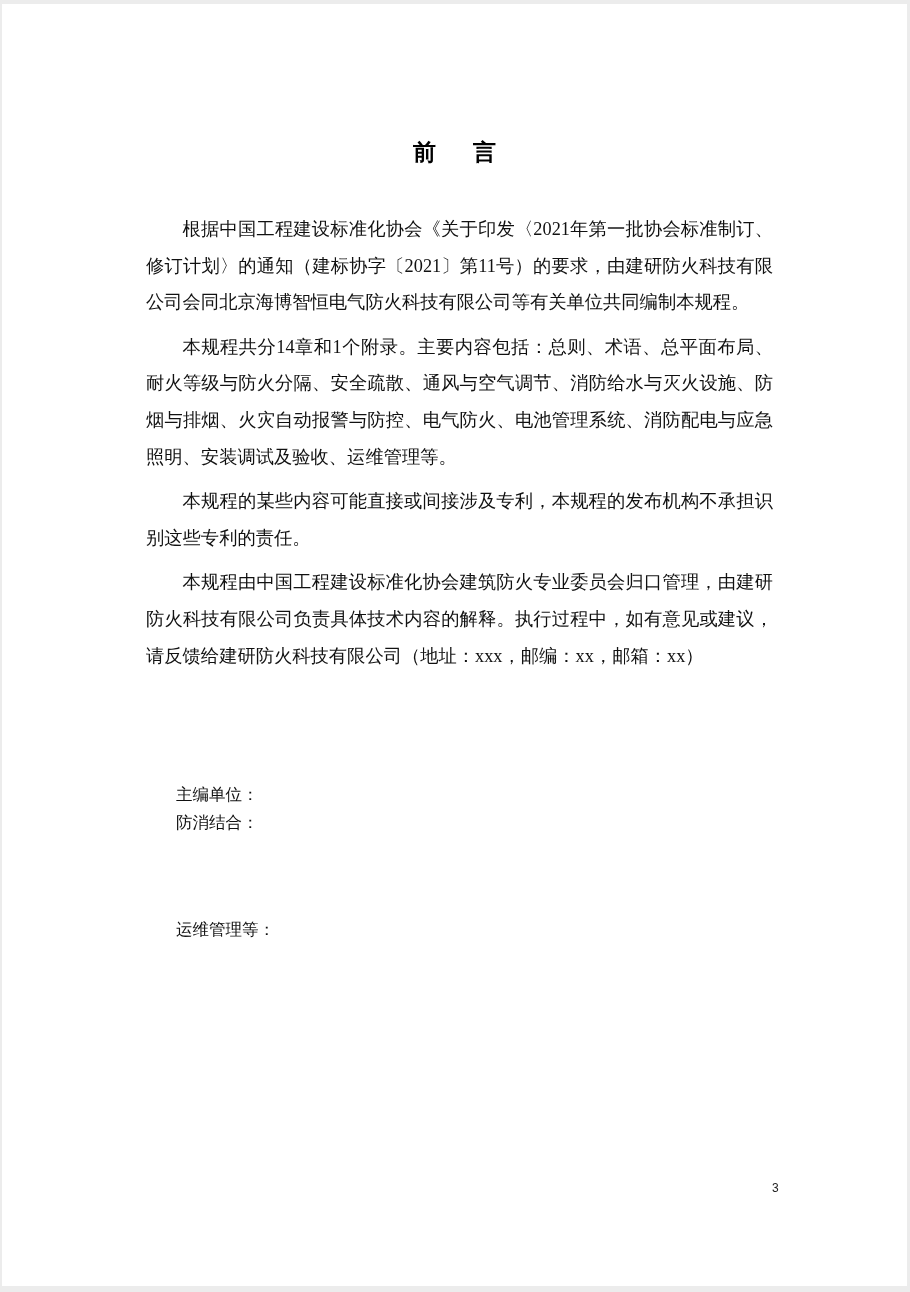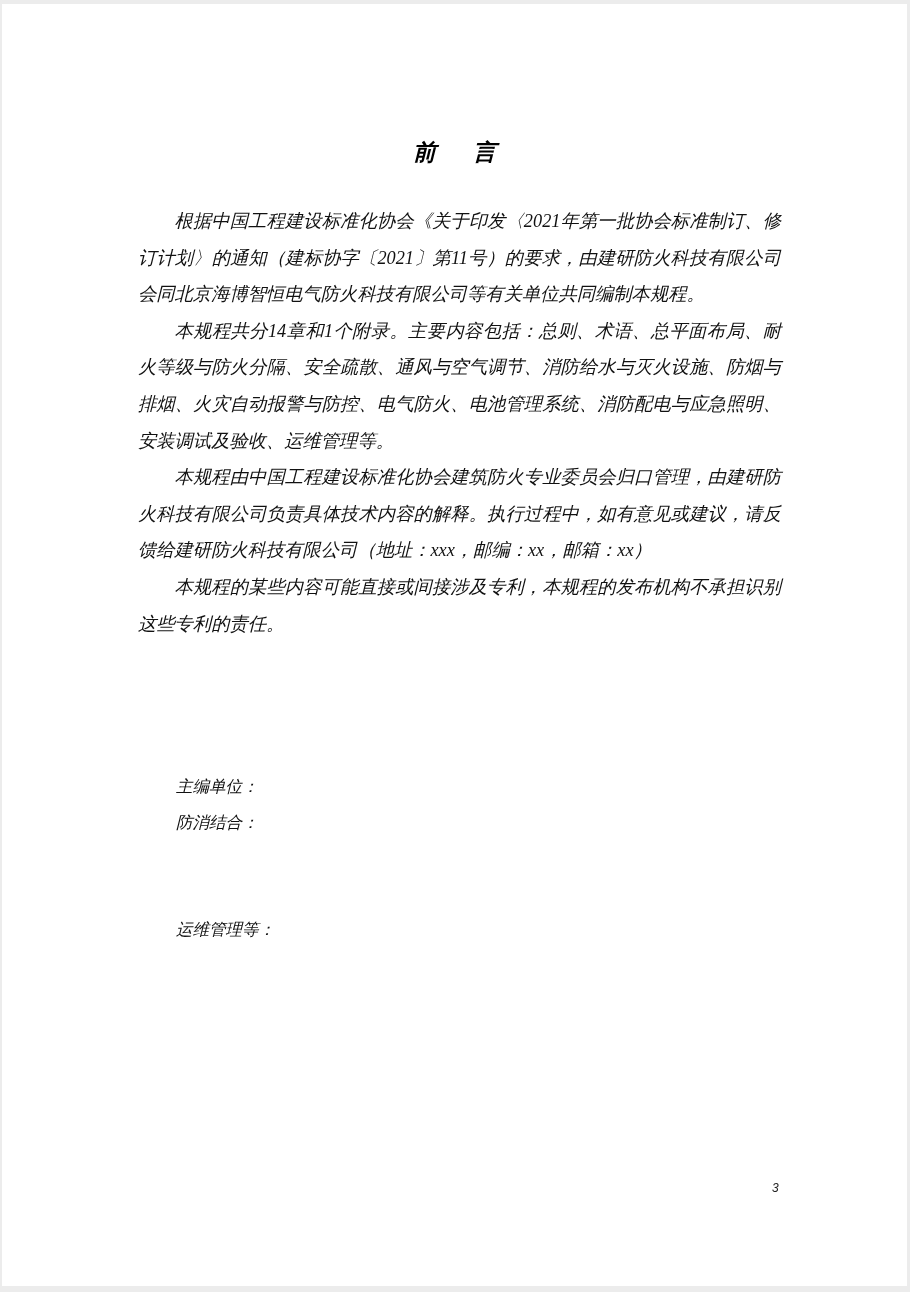--- a/index.html
+++ b/index.html
@@ -11,21 +11,20 @@
       overflow: hidden;
     }
     .page {
       position: absolute;
       left: 2px;
       top: 4px;
       width: 905px;
       height: 1282px;
       background: #ffffff;
       box-sizing: border-box;
-      font-style: italic;
     }
     .title {
       position: absolute;
       left: 0;
       top: 133px;
       width: 100%;
       text-align: center;
       font-family: "DejaVu Sans", sans-serif;
       font-weight: bold;
       font-size: 23px;
@@ -41,21 +40,21 @@
       left: 136px;
       top: 199px;
       width: 643px;
       font-family: "Liberation Serif", "DejaVu Serif", serif;
       font-size: 18.3px;
       line-height: 36.6px;
       color: #111;
       text-align: justify;
     }
     .body p {
-      margin: 0;
+      margin: 8px;
       text-indent: 2em;
     }
     .labels {
       position: absolute;
       left: 174px;
       top: 772px;
       font-family: "DejaVu Sans", sans-serif;
       font-size: 16.5px;
       color: #111;
     }
@@ -78,24 +77,24 @@
 
 <div class="page">
 
   <h1 class="title">
     <span class="ch">前</span><span class="gap"></span><span class="ch">言</span>
   </h1>
 
   <div class="body">
     <p>根据中国工程建设标准化协会《关于印发〈2021年第一批协会标准制订、修订计划〉的通知（建标协字〔2021〕第11号）的要求，由建研防火科技有限公司会同北京海博智恒电气防火科技有限公司等有关单位共同编制本规程。</p>
     <p>本规程共分14章和1个附录。主要内容包括：总则、术语、总平面布局、耐火等级与防火分隔、安全疏散、通风与空气调节、消防给水与灭火设施、防烟与排烟、火灾自动报警与防控、电气防火、电池管理系统、消防配电与应急照明、安装调试及验收、运维管理等。</p>
+    <p>本规程的某些内容可能直接或间接涉及专利，本规程的发布机构不承担识别这些专利的责任。</p>
     <p>本规程由中国工程建设标准化协会建筑防火专业委员会归口管理，由建研防火科技有限公司负责具体技术内容的解释。执行过程中，如有意见或建议，请反馈给建研防火科技有限公司（地址：xxx，邮编：xx，邮箱：xx）</p>
-    <p>本规程的某些内容可能直接或间接涉及专利，本规程的发布机构不承担识别这些专利的责任。</p>
   </div>
 
   <div class="labels">
-    <div class="label" style="top:0px;">主编单位：</div>
+    <div class="label" style="top:8px;">主编单位：</div>
     <div class="label" style="top:36px;">防消结合：</div>
     <div class="label" style="top:143px;">运维管理等：</div>
   </div>
 
   <div class="page-number">3</div>
 </div>
 
 </body></html>

